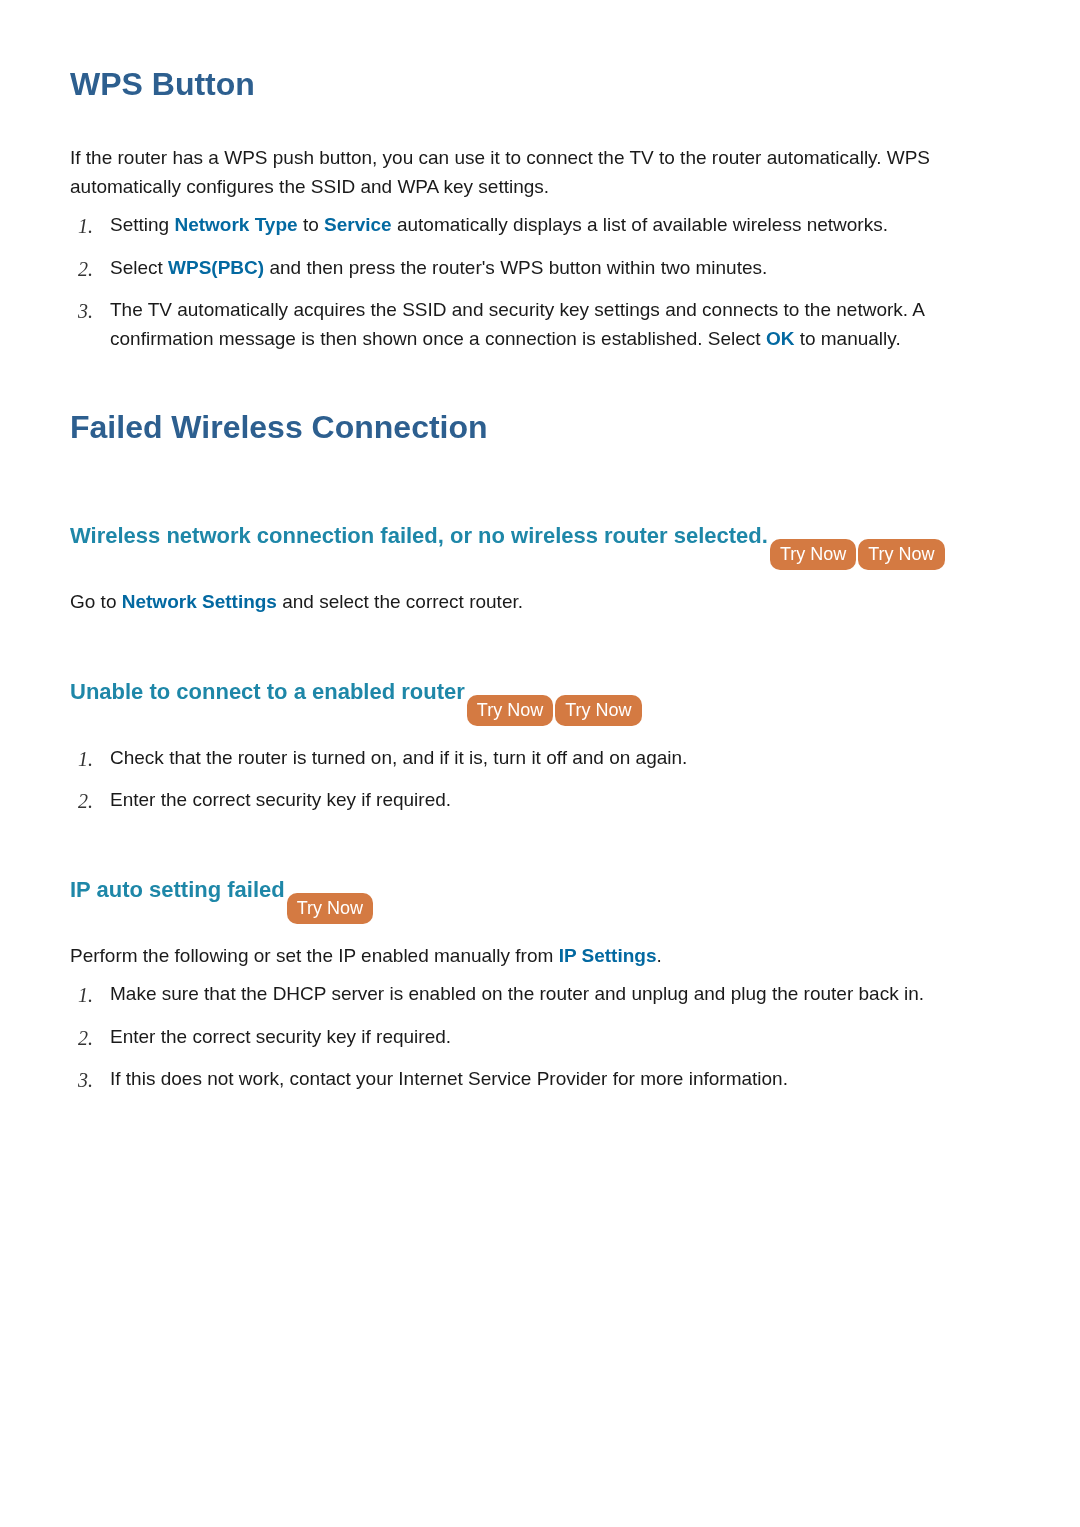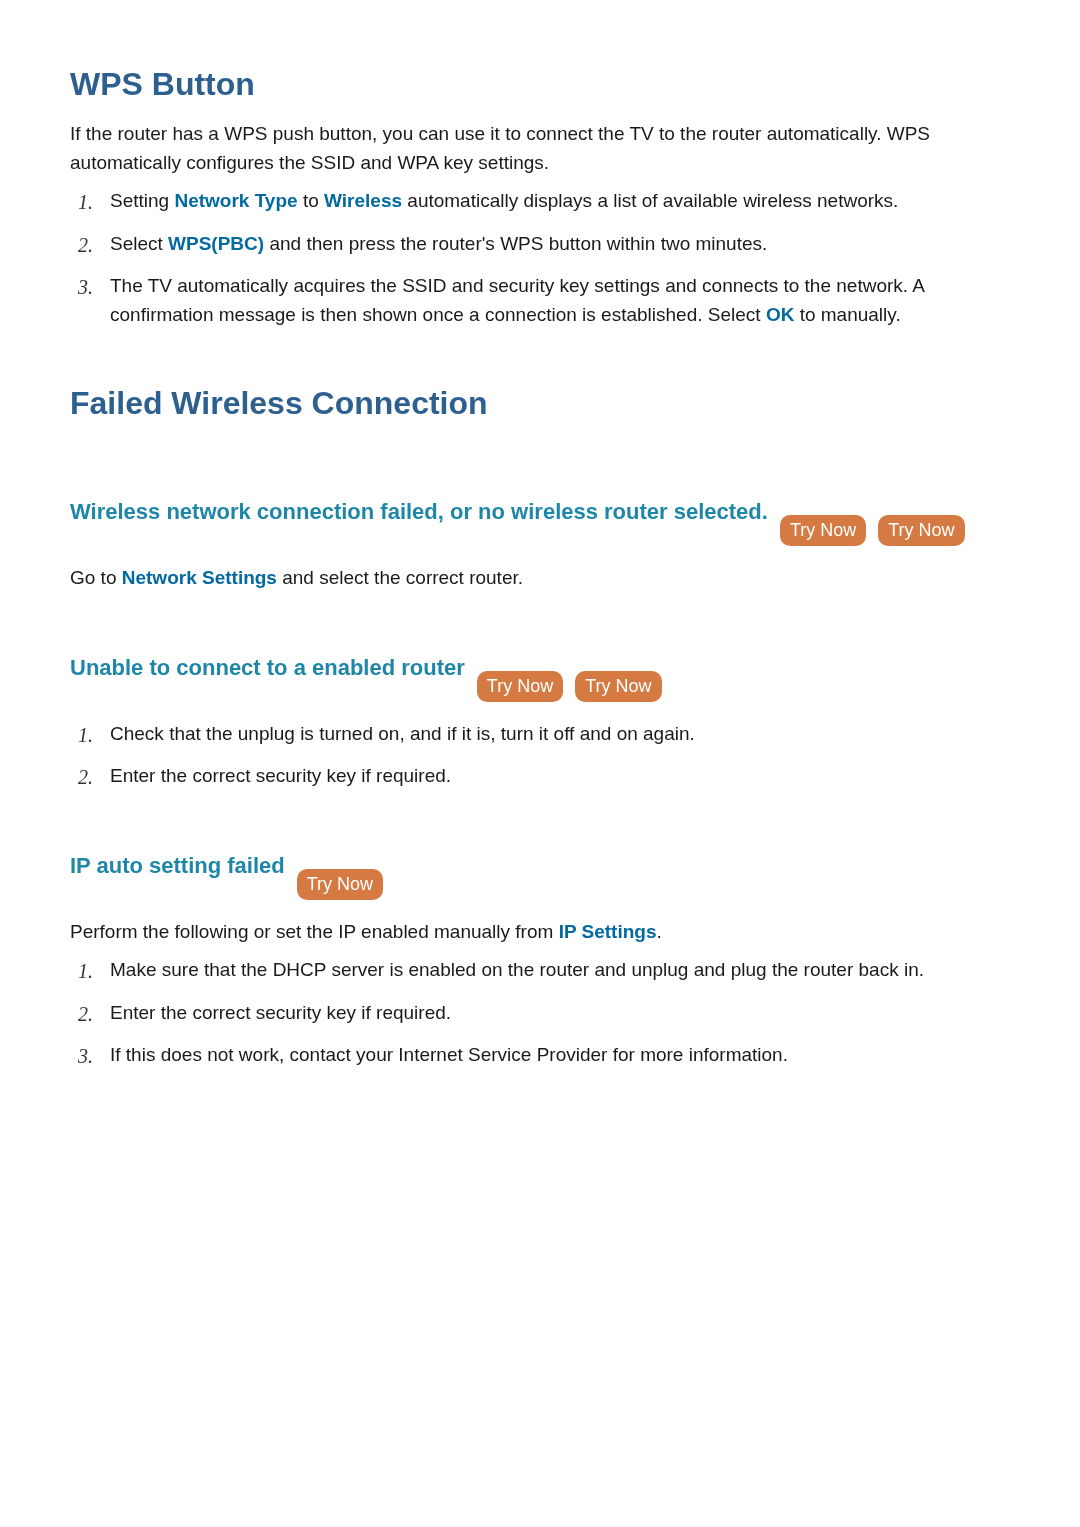--- a/index.html
+++ b/index.html
@@ -13,39 +13,39 @@
       width: 1080px;
       padding: 60px 70px;
       color: #000000;
       font-size: 19px;
       line-height: 1.5;
     }
     h1 {
       color: #2d5f8f;
       font-size: 32px;
       font-weight: bold;
-      margin-bottom: 12px;
+      margin-bottom: 36px;
     }
     h2 {
       color: #2d5f8f;
       font-size: 32px;
       font-weight: bold;
       margin-top: 50px;
       margin-bottom: 50px;
     }
     h3 {
       color: #1e87a8;
       font-size: 22px;
       font-weight: bold;
       margin-top: 40px;
       margin-bottom: 18px;
       display: flex;
       align-items: center;
       flex-wrap: wrap;
-      gap: 12px;
+      gap: 2px;
     }
     p {
       margin-bottom: 10px;
       color: #1a1a1a;
     }
     ol {
       list-style: none;
       margin-top: 8px;
     }
     ol li {
@@ -84,21 +84,21 @@
   </style>
 </head>
 <body>
 
 <div class="section-block">
   <h1>WPS Button</h1>
   <p>If the router has a WPS push button, you can use it to connect the TV to the router automatically. WPS automatically configures the SSID and WPA key settings.</p>
   <ol>
     <li>
       <span class="num">1.</span>
-      <span>Setting </span><span class="highlight">Network Type</span><span> to </span><span class="highlight">Wireless</span><span> automatically displays a list of available wireless networks.</span>
+      <span>Setting </span><span class="highlight">Network Type</span><span> to </span><span class="highlight">Service</span><span> automatically displays a list of available wireless networks.</span>
     </li>
     <li>
       <span class="num">2.</span>
       <span>Select </span><span class="highlight">WPS(PBC)</span><span> and then press the router's WPS button within two minutes.</span>
     </li>
     <li>
       <span class="num">3.</span>
       <span>The TV automatically acquires the SSID and security key settings and connects to the network. A confirmation message is then shown once a connection is established. Select </span><span class="highlight">OK</span><span> to manually.</span>
     </li>
   </ol>
@@ -119,21 +119,21 @@
 
 <div class="section-block">
   <h3>
     <span>Unable to connect to a enabled router</span>
     <span class="try-now">Try Now</span>
     <span class="try-now">Try Now</span>
   </h3>
   <ol>
     <li>
       <span class="num">1.</span>
-      <span>Check that the unplug is turned on, and if it is, turn it off and on again.</span>
+      <span>Check that the router is turned on, and if it is, turn it off and on again.</span>
     </li>
     <li>
       <span class="num">2.</span>
       <span>Enter the correct security key if required.</span>
     </li>
   </ol>
 </div>
 
 <div class="section-block">
   <h3>

